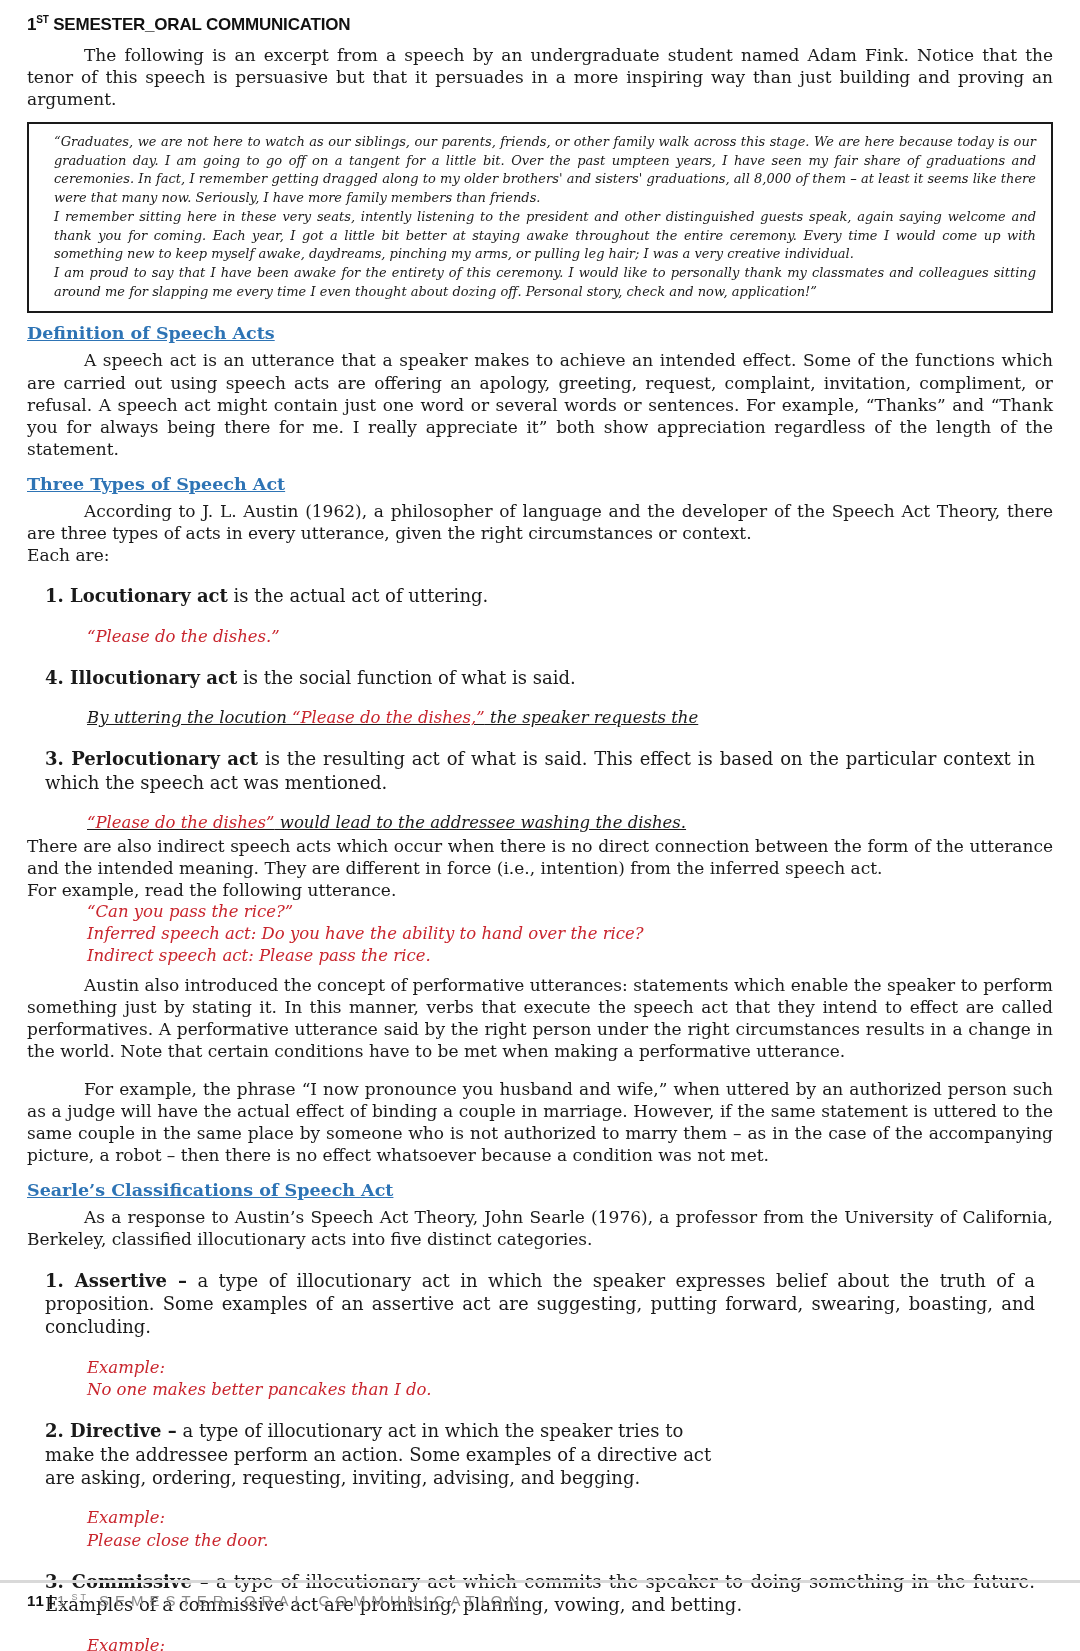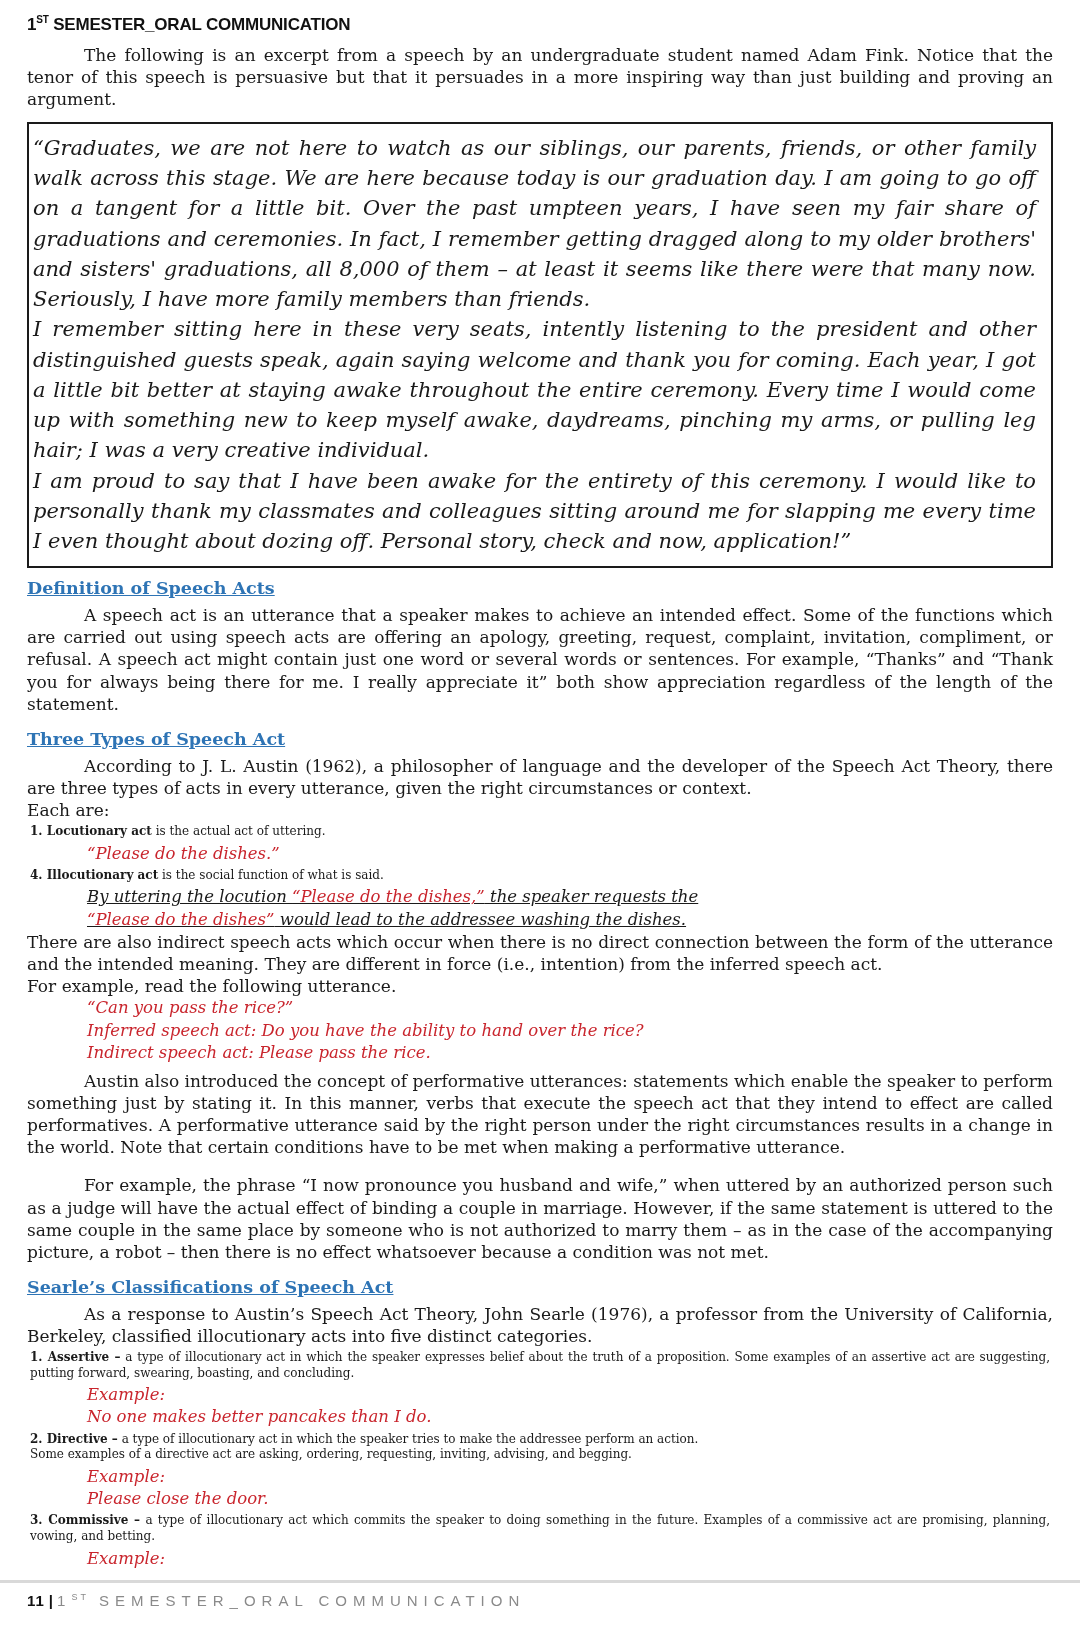--- a/index.html
+++ b/index.html
@@ -25,43 +25,43 @@
     font-size: 17px; line-height: 1.3; text-align: justify;
     margin: 0;
   }
   .indent { text-indent: 57px; }
   .intro { margin-top: 9px; }
 
   
   .quote-box {
     border: 2px solid #1a1a1a;
     margin-top: 12px;
-    padding: 9px 15px 10px 4px;
+    padding: 9px 15px 10px 25px;
     font-style: italic;
-    font-size: 21px; line-height: 1.44;
+    font-size: 13px; line-height: 1.44;
     text-align: justify;
   }
   .quote-box p { margin: 0; }
 
   
   .lesson-heading {
     color: #2E74B5; font-weight: bold; font-size: 18px;
     margin: 33px 0 0 0;
   }
   .sub-heading {
     color: #2E74B5; font-weight: bold; font-size: 17.5px;
     text-decoration: underline;
     margin: 22px 0 0 0;
   }
   .mt6 { margin-top: 6px; }
   .mt10 { margin-top: 10px; }
   .mt14 { margin-top: 14px; }
   .mt20 { margin-top: 16px; }
 
-  .item { font-size: 12px; line-height: 1.3; text-align: justify; margin: 3px; }
+  .item { font-size: 18px; line-height: 1.3; text-align: justify; margin: 18px; }
   .item b { font-weight: bold; }
   .narrow { max-width: 688px; text-align: left; }
 
   .example-block { margin-left: 60px; }
   .red-italic {
     color: #C9252D; font-style: italic; font-size: 16.5px; line-height: 1.35;
   }
   .mixed-italic { font-style: italic; font-size: 16.5px; line-height: 1.35; text-decoration: underline; }
   .mixed-italic .red { color: #C9252D; }
 
@@ -96,20 +96,21 @@
   <div class="sub-heading mt14">Three Types of Speech Act</div>
   <p class="para indent mt6">According to J. L. Austin (1962), a philosopher of language and the developer of the Speech Act Theory, there are three types of acts in every utterance, given the right circumstances or context.</p>
   <p class="para">Each are:</p>
 
   <p class="item"><b>1. Locutionary act</b><span> is the actual act of uttering.</span></p>
   <div class="example-block red-italic">“Please do the dishes.”</div>
 
   <p class="item"><b>4. Illocutionary act</b><span> is the social function of what is said.</span></p>
   <div class="example-block mixed-italic"><span>By uttering the locution </span><span class="red">“Please do the dishes,”</span><span> the speaker requests the</span></div>
 
+  <p class="item"><b>3. Perlocutionary act</b><span> is the resulting act of what is said. This effect is based on the particular context in which the speech act was mentioned.</span></p>
   <div class="example-block mixed-italic"><span class="red">“Please do the dishes”</span><span> would lead to the addressee washing the dishes.</span></div>
 
   <p class="para">There are also indirect speech acts which occur when there is no direct connection between the form of the utterance and the intended meaning. They are different in force (i.e., intention) from the inferred speech act.</p>
   <p class="para">For example, read the following utterance.</p>
 
   <div class="example-block red-italic">“Can you pass the rice?”</div>
   <div class="example-block red-italic">Inferred speech act: Do you have the ability to hand over the rice?</div>
   <div class="example-block red-italic">Indirect speech act: Please pass the rice.</div>
 
 

